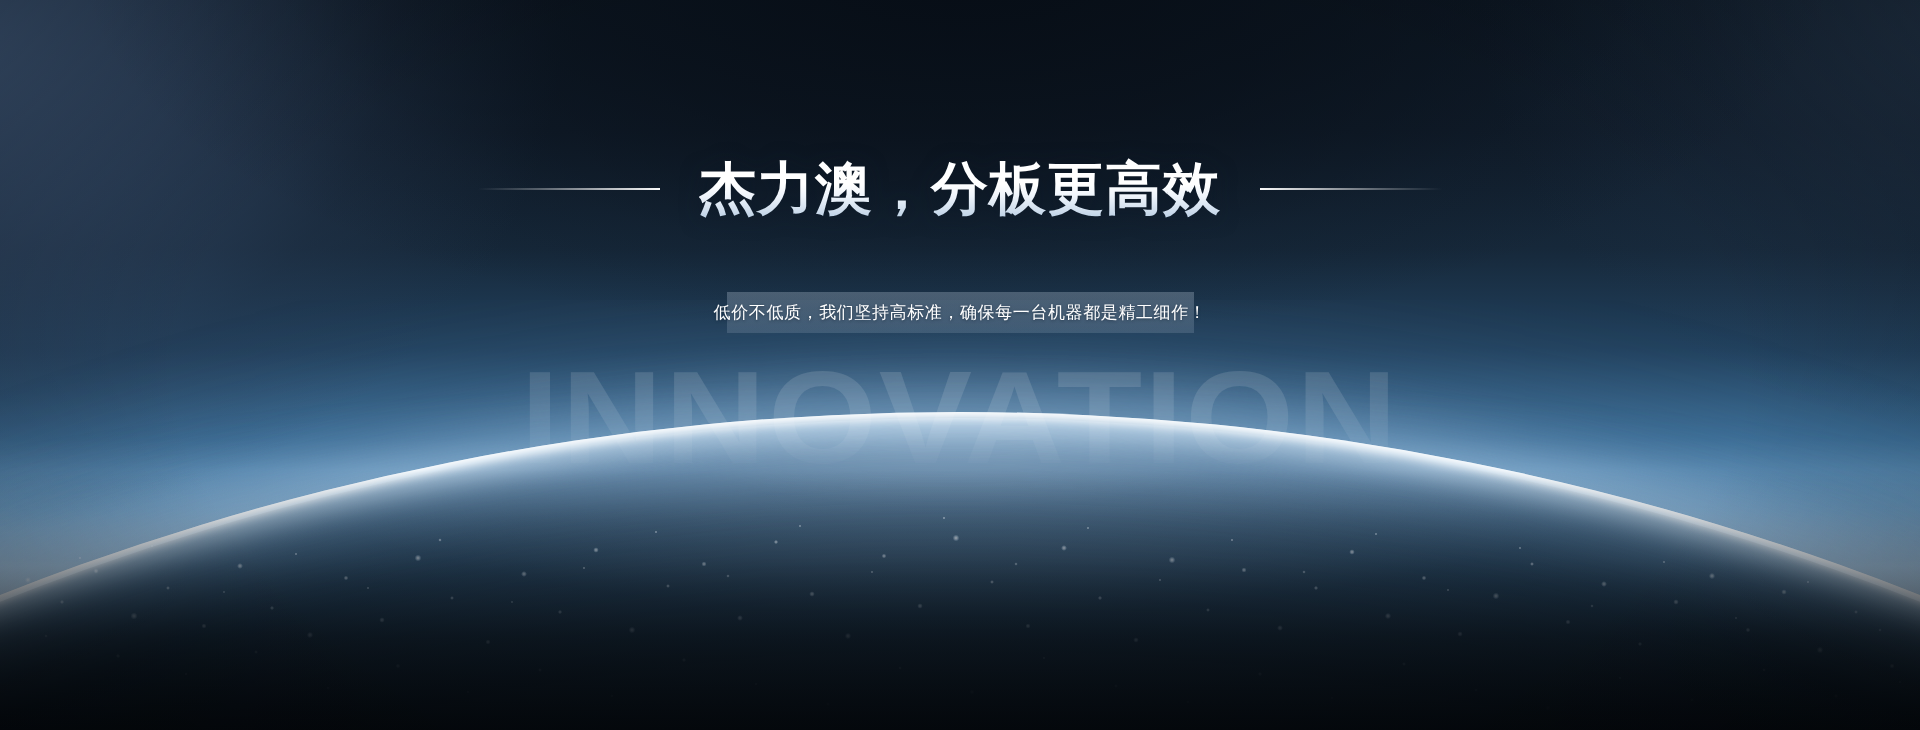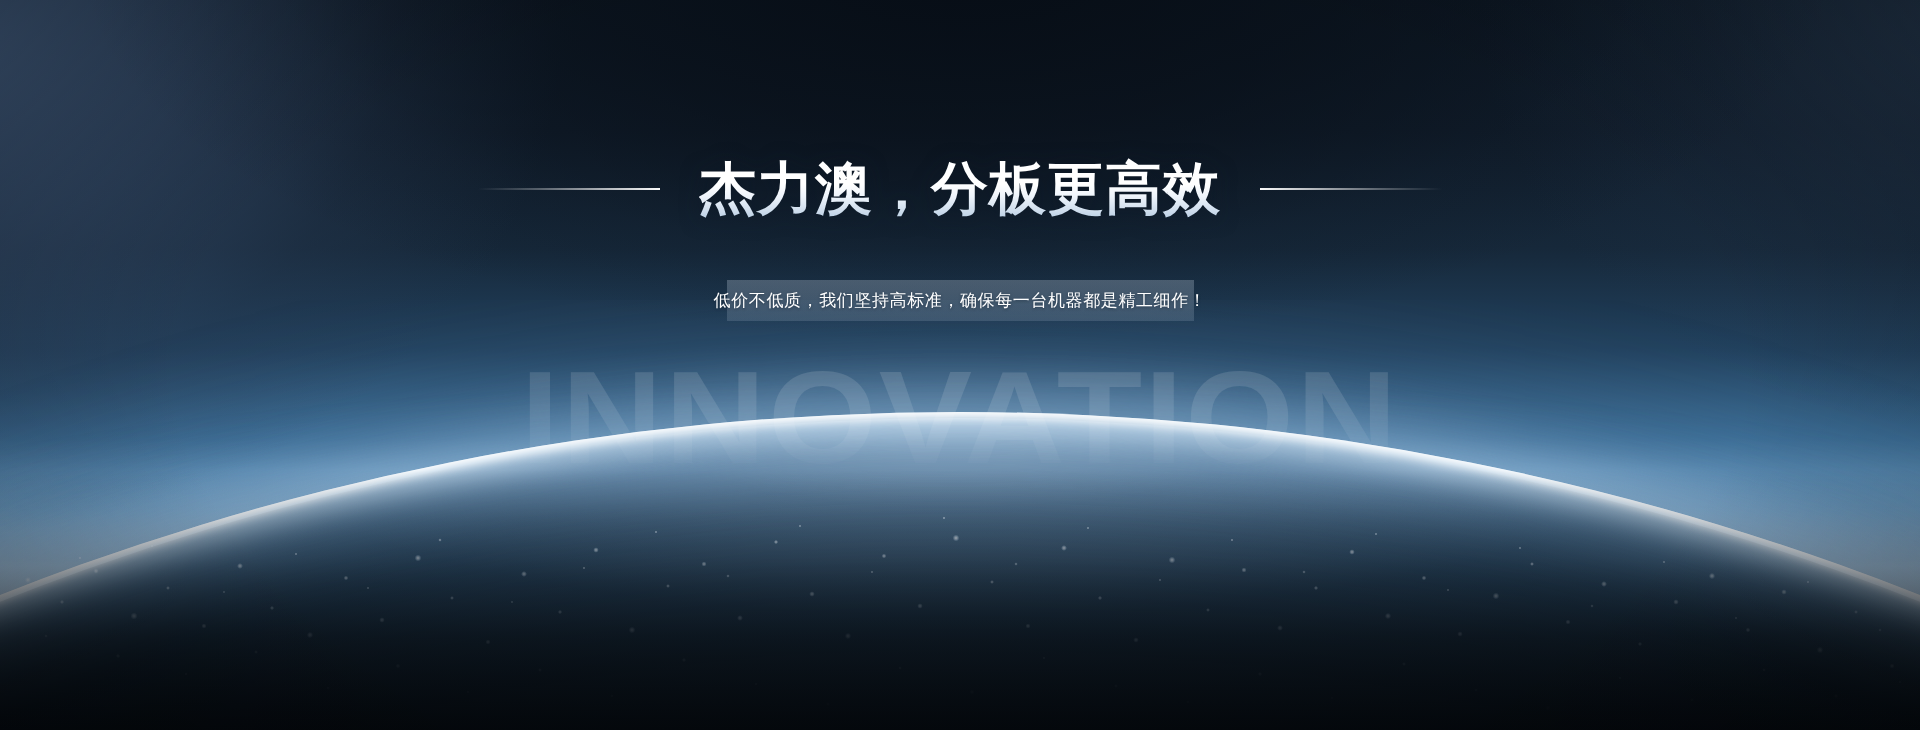--- a/index.html
+++ b/index.html
@@ -286,20 +286,21 @@
       rgba(189,203,219,0.30) 0%,
       rgba(176,192,210,0.26) 50%,
       rgba(158,176,196,0.22) 100%);
     font-family: "DejaVu Sans", "Liberation Sans", sans-serif;
     font-size: 17px;
     font-weight: 400;
     letter-spacing: 0.6px;
     color: #ffffff;
     white-space: nowrap;
     text-shadow: 0 1px 3px rgba(12,22,36,0.45);
+    margin-top: 12px;
   }
 </style>
 </head>
 <body>
 
 <div class="banner">
 
   <div class="sky-base"></div>
   <div class="sky-corner-left"></div>
   <div class="sky-corner-right"></div>

